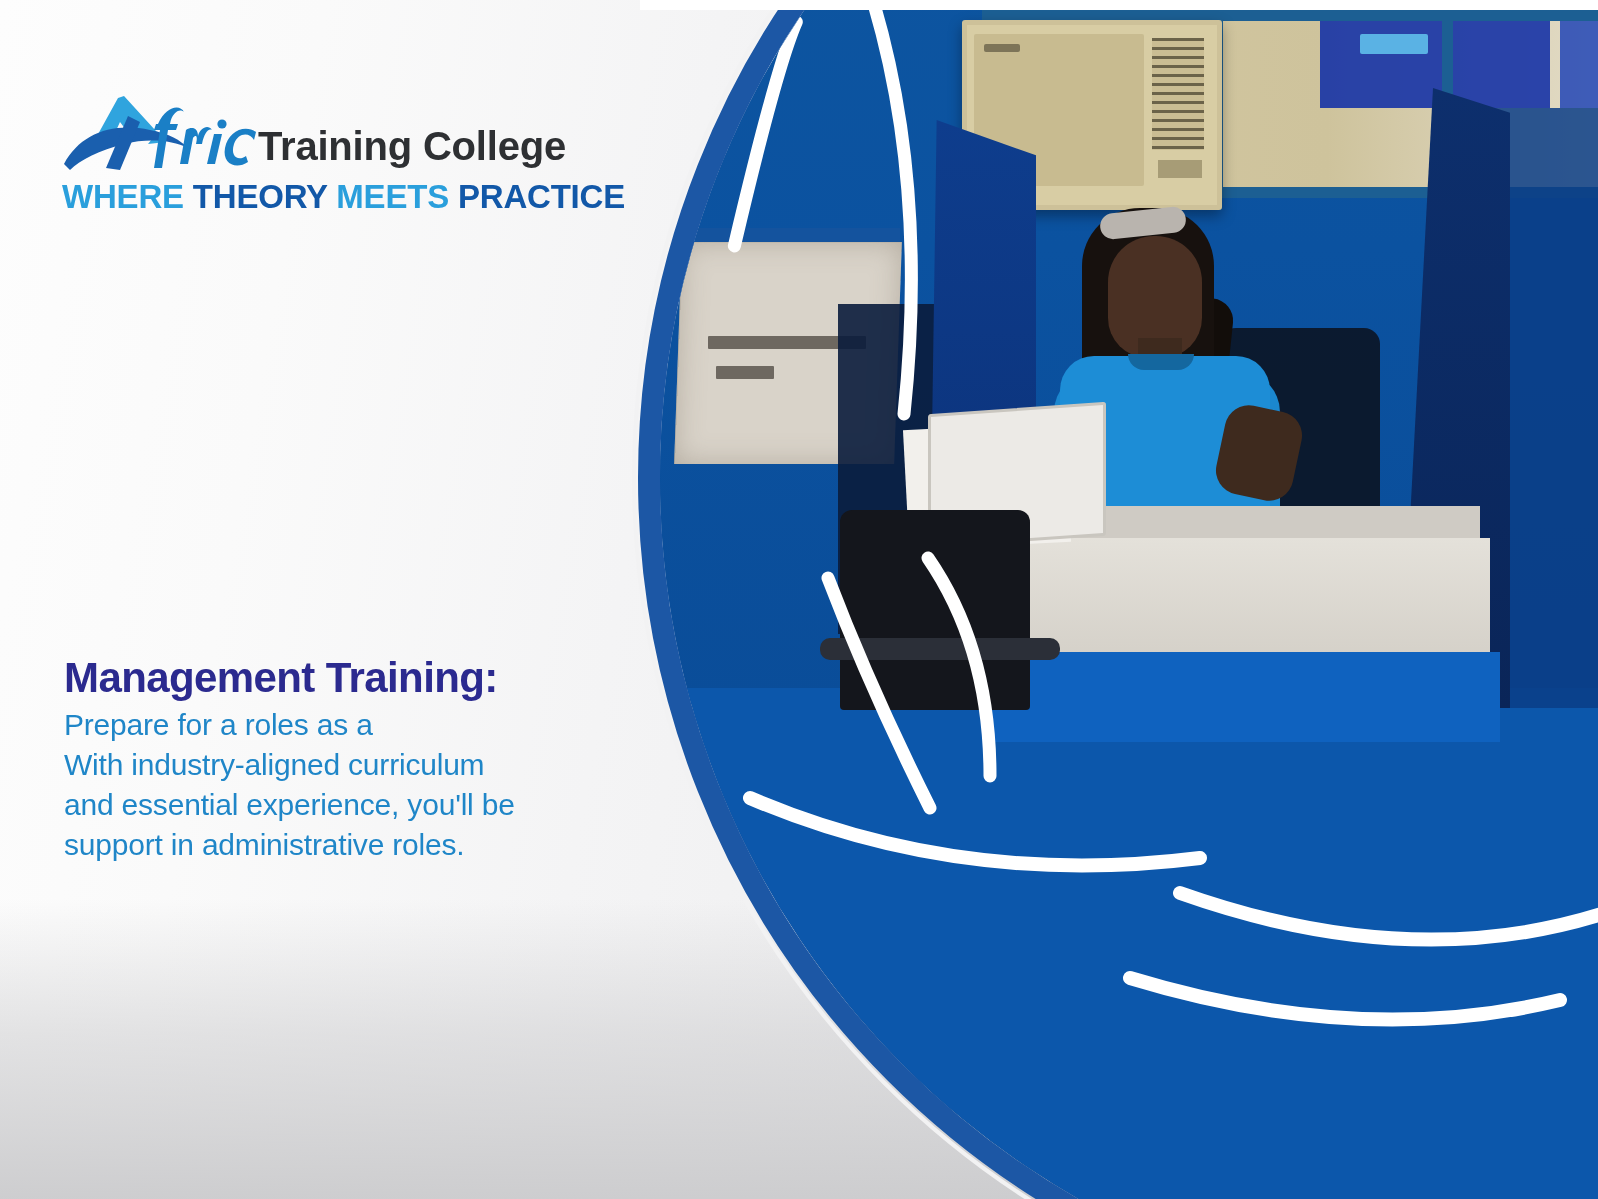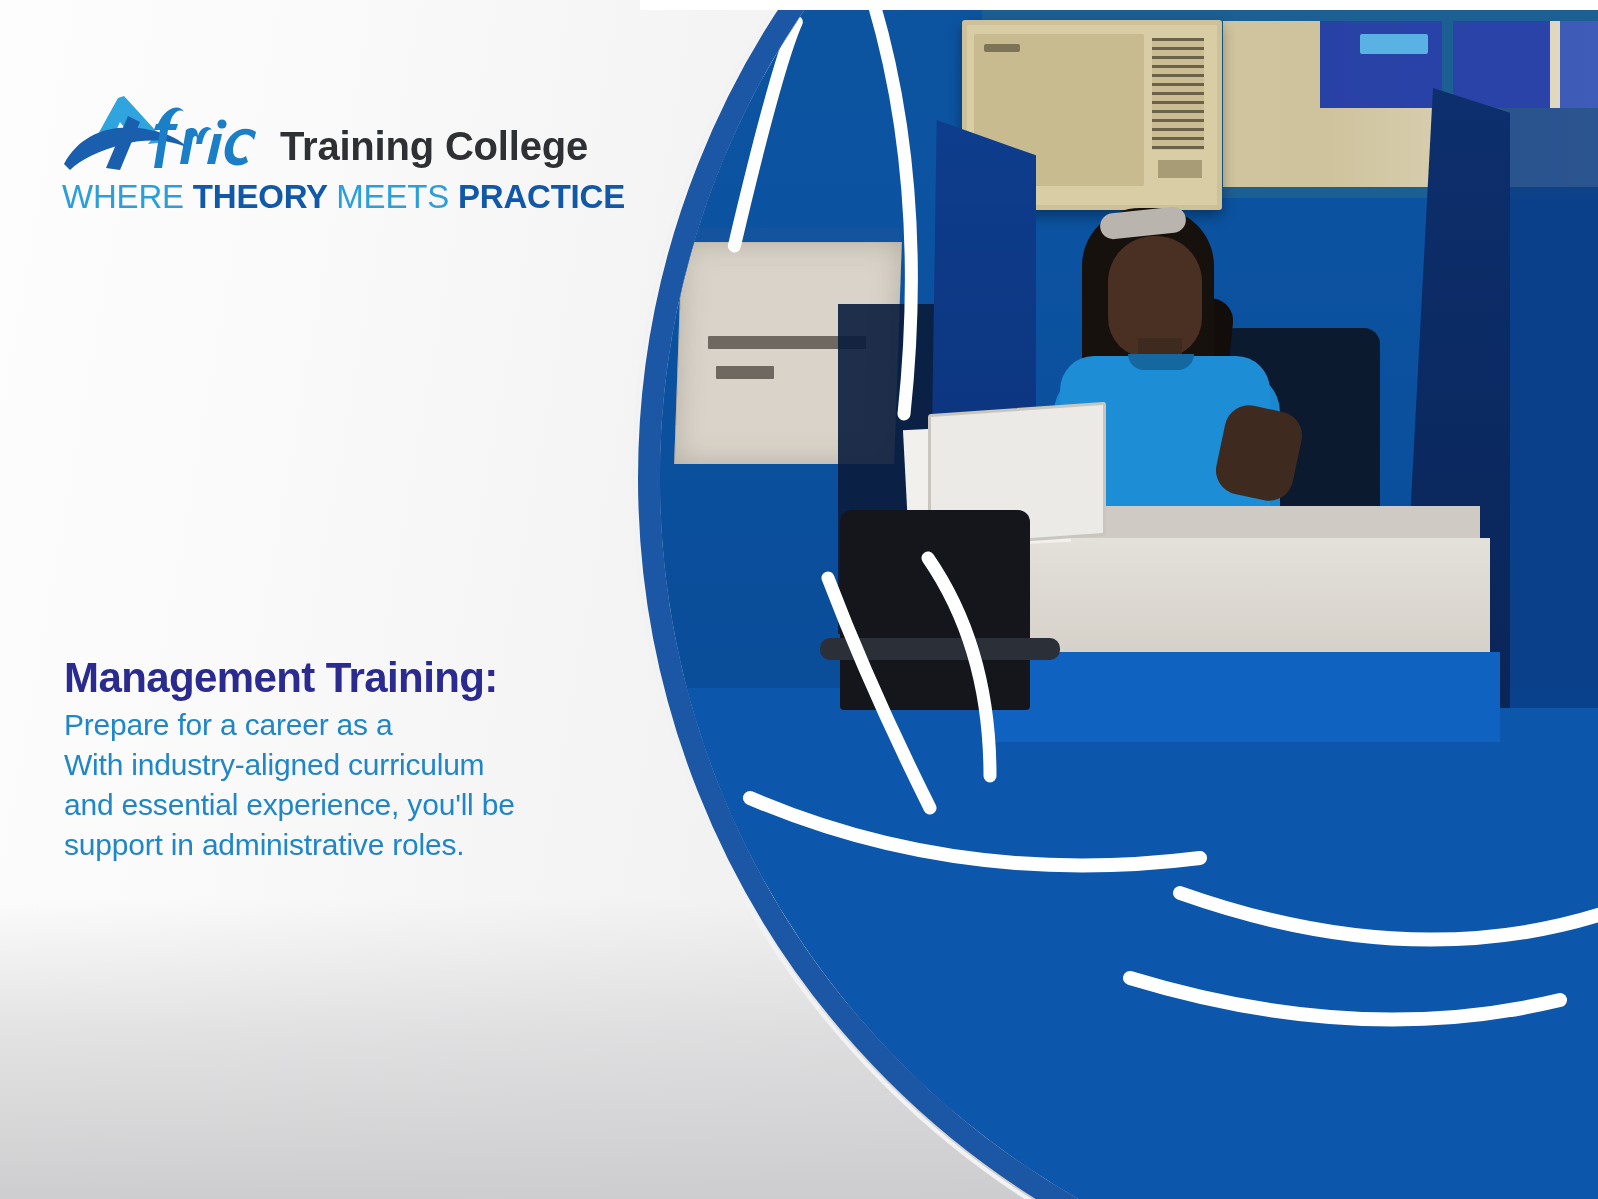--- a/index.html
+++ b/index.html
@@ -110,31 +110,31 @@
   .desk-base{left:330px;top:1004px;width:510px;height:90px;background:#0f62bf;}
   .paper{left:450px;top:864px;width:190px;height:22px;background:#f3f1ec;}
   .redbook{left:472px;top:862px;width:120px;height:16px;background:#cf1f2a;border-radius:2px;}
   .monitor-back{left:268px;top:760px;width:172px;height:128px;background:#eceae6;border:3px solid #c9c6bf;border-radius:3px;transform:skewY(-4deg);}
   .laptop{left:246px;top:778px;width:162px;height:120px;background:#f2f0ec;transform:rotate(-3deg);}
   .chair2{left:180px;top:862px;width:190px;height:200px;background:#14161c;border-radius:12px 12px 4px 4px;}
   .chair2-arm{left:160px;top:990px;width:240px;height:22px;background:#2b2f38;border-radius:10px;}
 
   
   .logo-wrap{position:absolute;left:62px;top:92px;width:580px;}
-  .logo-row{display:flex;align-items:flex-end;gap:22px;height:80px;}
+  .logo-row{display:flex;align-items:flex-end;gap:0;height:80px;}
   .logo-mark{position:relative;width:196px;height:78px;flex:0 0 196px;}
   .logo-mark svg{position:absolute;left:0;top:0;}
   .logo-collegename{
     font-size:40px;font-weight:700;color:#2e3033;letter-spacing:-0.2px;
     line-height:1;padding-bottom:6px;white-space:nowrap;
   }
   .tagline{
     margin-top:8px;font-size:33px;font-weight:700;line-height:1;white-space:nowrap;letter-spacing:-0.2px;
   }
-  .tg-light{color:#2a9fdc;font-weight:400;}
+  .tg-light{color:#2a9fdc;font-weight:700;}
   .tg-dark{color:#1258a8;font-weight:700;}
 
   .copy{position:absolute;left:64px;top:655px;width:760px;}
   .headline{
     font-size:42px;font-weight:700;color:#2b2a8f;letter-spacing:-0.6px;margin:0 0 4px 0;line-height:1.1;
   }
   .body-copy{
     font-size:30px;line-height:1.33;color:#1f86c8;letter-spacing:-0.2px;margin:0;
   }
   .body-copy span{display:block;}
@@ -241,20 +241,20 @@
       <span class="tg-light">WHERE</span>
       <span class="tg-dark">THEORY</span>
       <span class="tg-light">MEETS</span>
       <span class="tg-dark">PRACTICE</span>
     </div>
   </div>
 
   <div class="copy">
     <h1 class="headline">Management Training:</h1>
     <p class="body-copy">
-      <span>Prepare for a career as a</span>
+      <span>Prepare for a roles as a</span>
       <span>With industry-aligned curriculum</span>
       <span>and essential experience, you'll be</span>
       <span>support in administrative roles.</span>
     </p>
   </div>
 
 </div>
 
 </body></html>

